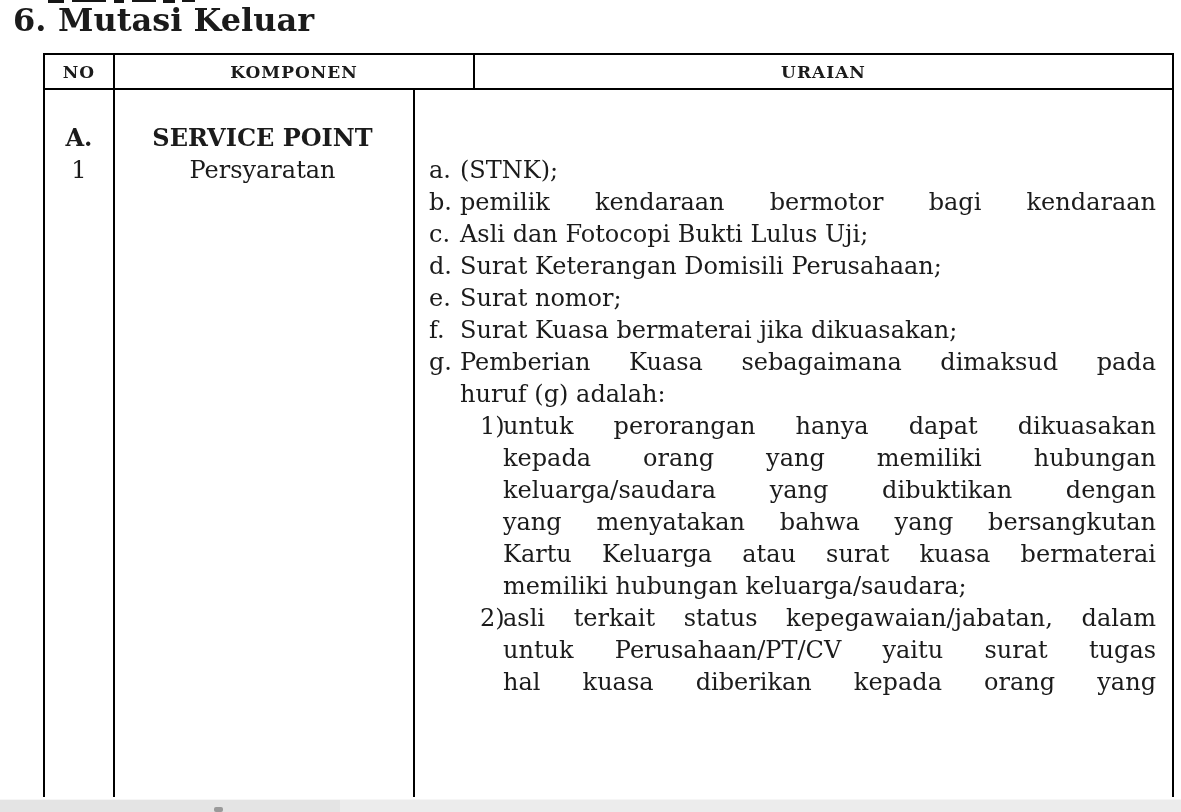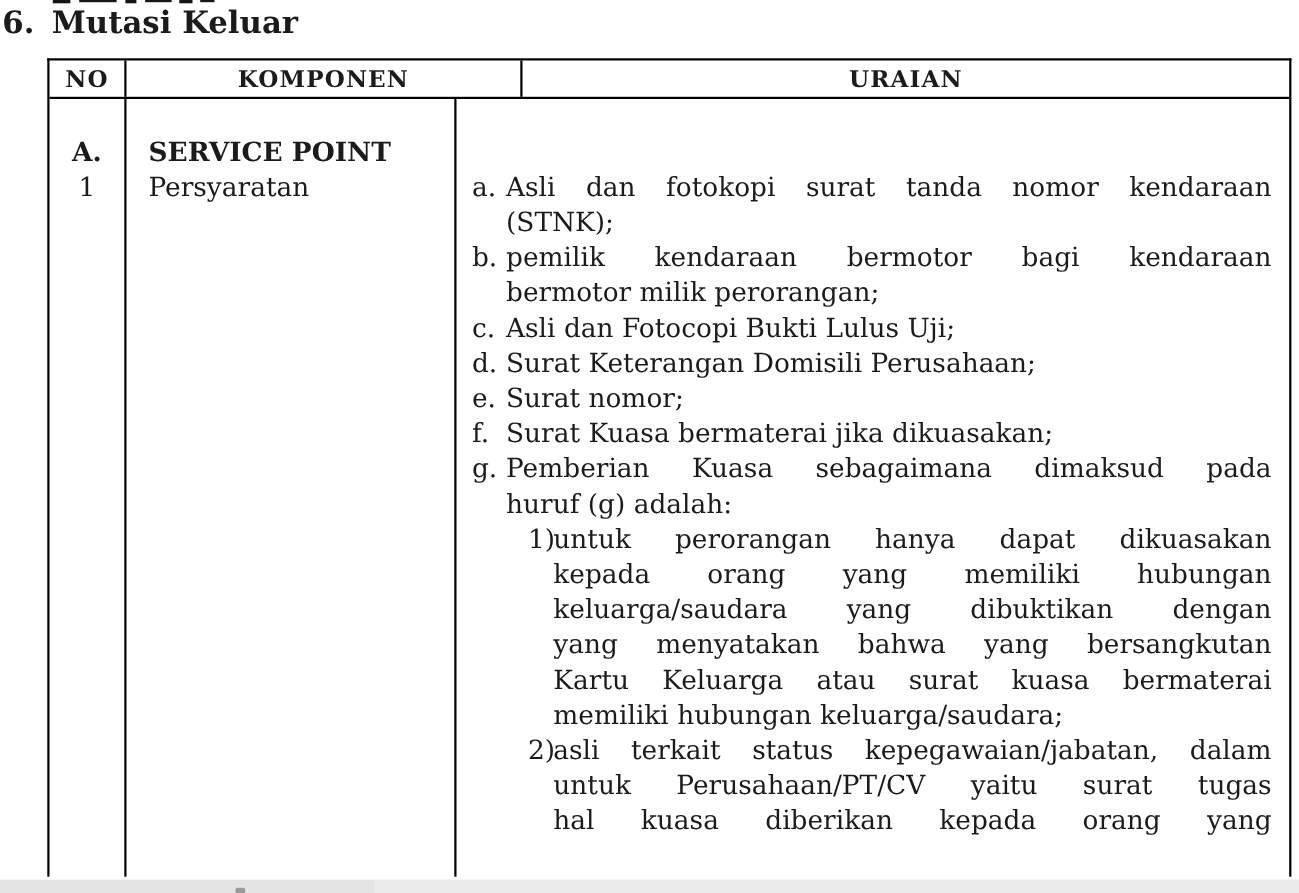--- a/index.html
+++ b/index.html
@@ -11,43 +11,43 @@
   }
   
   .frag { position:absolute; top:0; background:#161616; }
   .f1 { left:48px;  width:16px; height:3px; }
   .f2 { left:72px;  width:34px; height:2px; }
   .f3 { left:114px; width:10px; height:3px; }
   .f4 { left:132px; width:24px; height:2px; }
   .f5 { left:163px; width:12px; height:3px; }
   .f6 { left:182px; width:13px; height:2px; }
 
-  .title { position:absolute; left:2px; top:5px; font-weight:bold; font-size:28px; line-height:31px; white-space:nowrap; }
+  .title { position:absolute; left:13px; top:5px; font-weight:bold; font-size:32px; line-height:31px; white-space:nowrap; }
   .title .num { display:inline-block; width:45px; }
 
   .doc-table {
     position:absolute; left:43px; top:53px; width:1131px; height:744px;
     border:2px solid #000; border-bottom:none;
     display:flex; flex-direction:column; background:#fff;
   }
   .thead { display:flex; height:35px; border-bottom:2px solid #000; flex:none; }
   .th { display:flex; align-items:center; justify-content:center;
-        font-weight:bold; font-size:21px; letter-spacing:1px; white-space:nowrap;text-align:right; }
+        font-weight:bold; font-size:17px; letter-spacing:1px; white-space:nowrap;text-align:right; }
   .c1 { width:70px;  border-right:2px solid #000; }
   .c2 { width:360px; border-right:2px solid #000; }
   .c3 { flex:1; }
 
   .tbody { display:flex; flex:1; min-height:0; }
   .no-cell {
     width:70px; border-right:2px solid #000; flex:none;
     padding-top:32px; text-align:center; font-size:24px; line-height:32px;
   }
   .komp-cell {
     width:300px; border-right:2px solid #000; flex:none;
-    padding:32px 8px 0 20px; font-size:24px; line-height:32px; white-space:nowrap;
+    padding:32px 8px 0 5px; font-size:24px; line-height:32px; white-space:nowrap;text-align:center;
   }
   .uraian-cell {
     flex:1; min-width:0; overflow:hidden;
     padding:64px 16px 0 14px; font-size:24px; line-height:32px;
   }
   .bold { font-weight:bold; }
 
   .item { display:flex; }
   .marker { flex:none; width:31px; }
   .lines { flex:1; min-width:0; }
@@ -95,30 +95,28 @@
     <div class="komp-cell">
       <div class="bold">SERVICE POINT</div>
       <div>Persyaratan</div>
     </div>
 
     <div class="uraian-cell">
 
       <div class="item">
         <span class="marker">a.</span>
         <div class="lines">
-          <div class="ln j">Asli dan fotokopi surat tanda nomor kendaraan</div>
           <div class="ln">(STNK);</div>
         </div>
       </div>
 
       <div class="item">
         <span class="marker">b.</span>
         <div class="lines">
           <div class="ln j">pemilik kendaraan bermotor bagi kendaraan</div>
-          <div class="ln">bermotor milik perorangan;</div>
         </div>
       </div>
 
       <div class="item">
         <span class="marker">c.</span>
         <div class="lines">
           <div class="ln">Asli dan Fotocopi Bukti Lulus Uji;</div>
         </div>
       </div>
 

